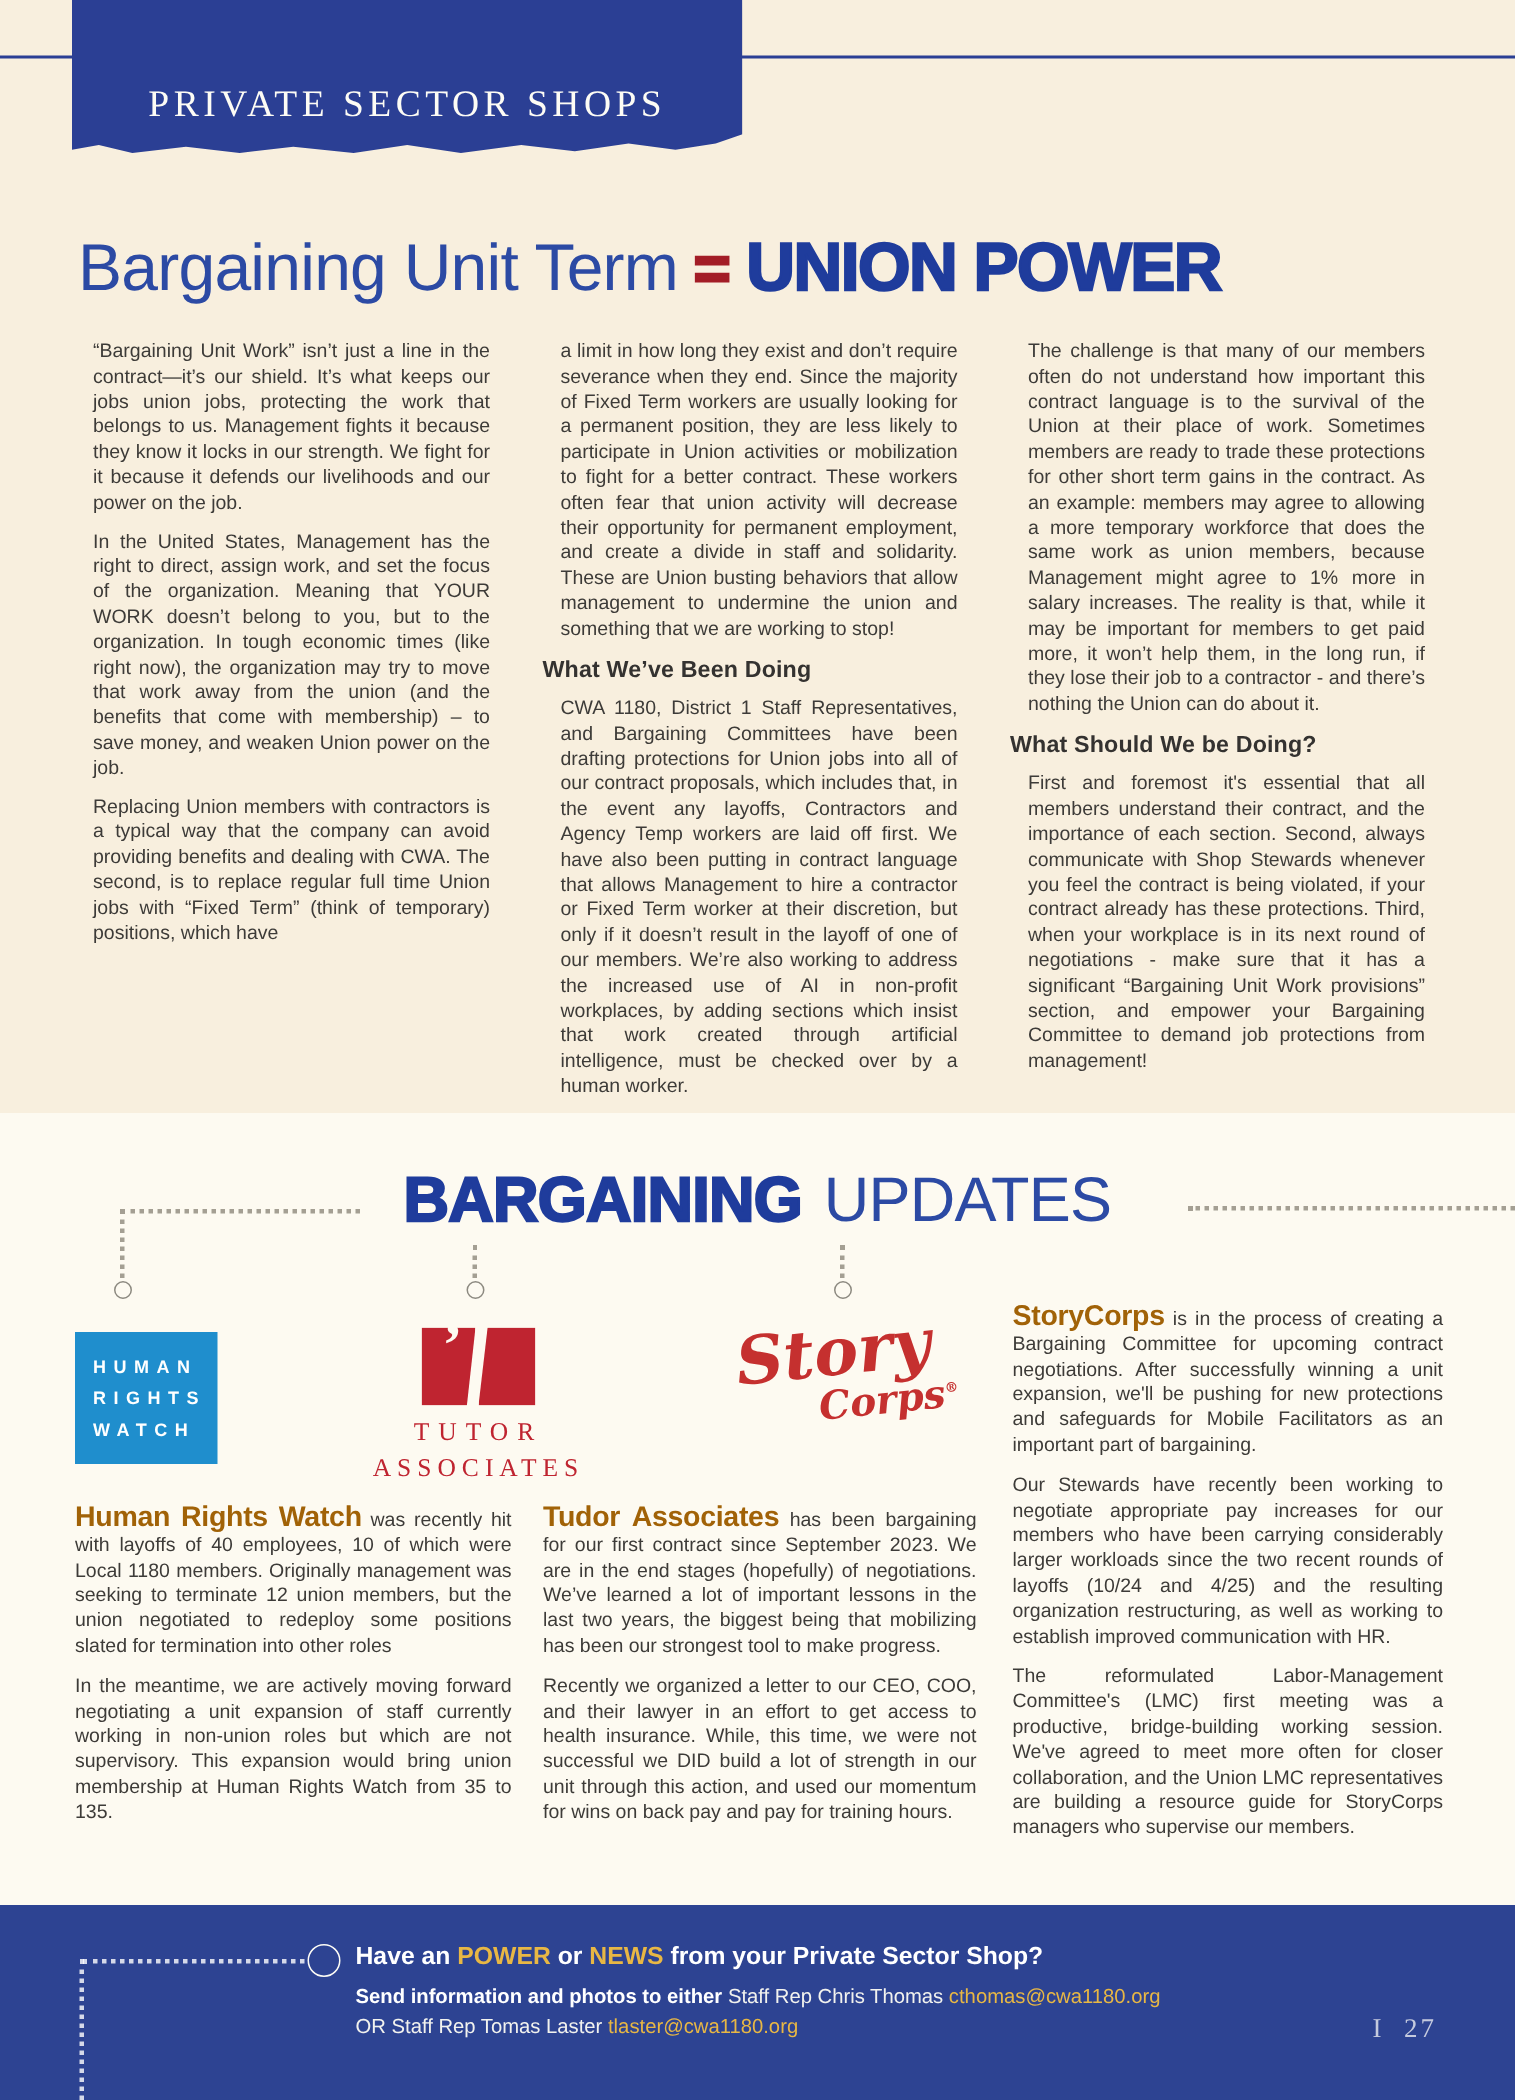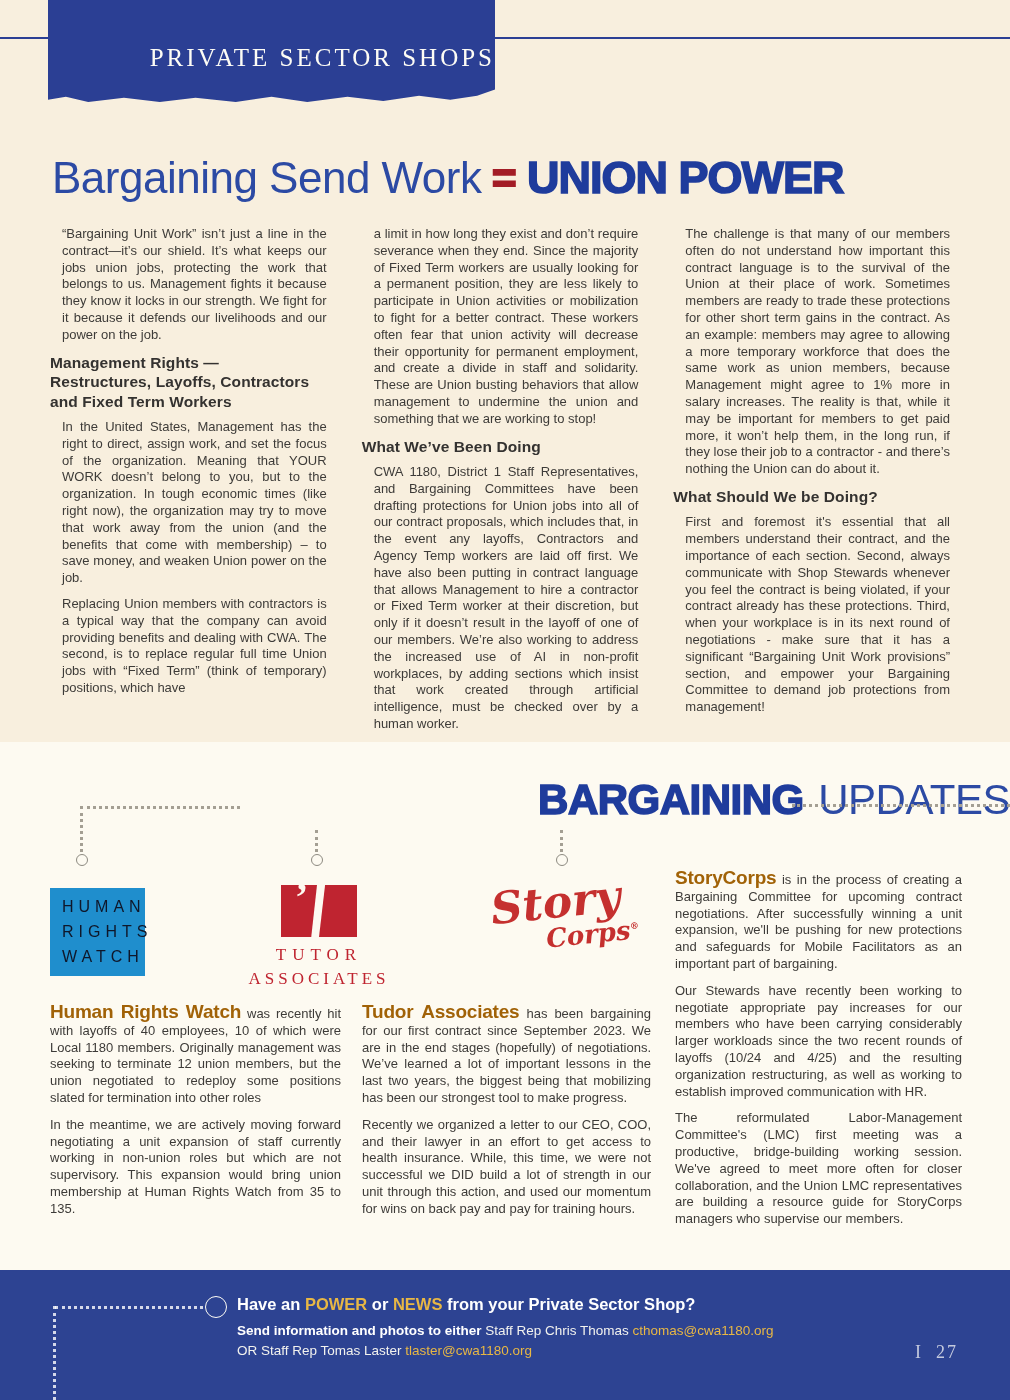--- a/index.html
+++ b/index.html
@@ -6,47 +6,47 @@
   body{font-family:"Liberation Sans",sans-serif;background:#e8e4da;}
   .page{position:relative;width:1010px;height:1400px;margin:0 auto;background:#f8efde;overflow:hidden;}
 
   
   .top-rule{position:absolute;top:37px;left:0;width:100%;height:2px;background:#2b3f94;}
 
   
   .banner{position:absolute;top:0;left:48px;width:447px;height:104px;background:#2b3f94;
     clip-path:polygon(0 0,100% 0,100% 86%,96% 92%,90% 96%,83% 92%,75% 97%,67% 93%,58% 98%,50% 93%,42% 98%,33% 94%,25% 98%,17% 94%,9% 98%,4% 93%,0 96%);
     filter:drop-shadow(0 5px 4px rgba(90,80,60,.45));}
-  .banner-title{position:absolute;top:44px;width:100%;text-align:right;color:#fdfcf5;
+  .banner-title{position:absolute;top:56px;width:100%;text-align:center;color:#fdfcf5;
     font-family:"Liberation Serif",serif;font-size:25px;letter-spacing:3px;font-weight:400;}
 
   
   .headline{position:absolute;top:152px;left:52px;width:920px;white-space:nowrap;}
   .headline .light{color:#2c4aa4;font-size:44px;font-weight:400;letter-spacing:-.5px;}
   .headline .equals{color:#a31d26;font-size:42px;font-weight:700;-webkit-text-stroke:2px #a31d26;margin:0 6px;}
   .headline .heavy{color:#1f3c9c;font-size:45px;font-weight:700;-webkit-text-stroke:1.6px #1f3c9c;letter-spacing:-1px;}
 
   
   .article{position:absolute;top:226px;left:50px;width:912px;display:grid;grid-template-columns:1fr 1fr 1fr;column-gap:23px;}
   .col p{margin:0 12px 9px;font-size:13px;line-height:16.8px;text-align:justify;color:#3d3b38;}
   .col h3{margin:5px 0 8px;font-size:15.5px;line-height:19.5px;color:#343230;font-weight:700;white-space:pre-line;letter-spacing:.1px;}
 
   
   .updates{position:absolute;top:742px;left:0;width:1010px;height:528px;background:#fdfaf1;}
-  .updates-title{position:absolute;top:34px;width:100%;text-align:right;white-space:nowrap;}
+  .updates-title{position:absolute;top:34px;width:100%;text-align:center;white-space:nowrap;}
   .updates-title .heavy{color:#1f3c9c;font-size:42px;font-weight:700;-webkit-text-stroke:1.6px #1f3c9c;letter-spacing:-.5px;}
   .updates-title .light{color:#2c4aa4;font-size:42px;font-weight:400;margin-left:10px;letter-spacing:-.5px;}
 
   .dot-h{position:absolute;height:0;border-top:3px dotted #a49f93;}
   .dot-v{position:absolute;width:0;border-left:3px dotted #a49f93;}
   .ring{position:absolute;width:10px;height:10px;border:1.6px solid #8d8a81;border-radius:50%;background:transparent;}
 
   
   .hrw-logo{position:absolute;top:146px;left:50px;width:95px;height:88px;background:#1f8ecd;display:flex;flex-direction:column;justify-content:center;gap:7px;padding-left:12px;box-sizing:border-box;}
-  .hrw-logo span{color:#0f172a;font-size:16px;font-weight:400;letter-spacing:5px;}
+  .hrw-logo span{color:#ffffff;font-size:12px;font-weight:700;letter-spacing:5px;}
   .tutor-logo{position:absolute;top:143px;left:245px;width:148px;text-align:center;}
   .tutor-mark{position:relative;width:76px;height:52px;margin:0 auto 8px;}
   .tutor-mark .blk-l{position:absolute;left:0;top:0;width:36px;height:52px;background:#bf2430;clip-path:polygon(0 0,100% 0,84% 100%,0 100%);}
   .tutor-mark .blk-r{position:absolute;right:0;top:0;width:38px;height:52px;background:#bf2430;clip-path:polygon(16% 0,100% 0,100% 100%,0 100%);}
   .tutor-mark .comma{position:absolute;left:14px;top:-8px;color:#fdfaf1;font-family:"Liberation Serif",serif;font-size:40px;font-weight:700;line-height:1;}
   .tutor-logo .t1{display:block;color:#bf2430;font-family:"Liberation Serif",serif;font-size:17px;letter-spacing:6px;margin-bottom:4px;}
   .tutor-logo .t2{display:block;color:#bf2430;font-family:"Liberation Serif",serif;font-size:17px;letter-spacing:4px;}
   .story-logo{position:absolute;top:140px;left:492px;width:140px;transform:rotate(-6deg);color:#c5302f;font-family:"DejaVu Serif",serif;font-style:italic;}
   .story-logo .s1{display:block;font-size:44px;font-weight:700;line-height:.9;}
   .story-logo .s2{display:block;font-size:26px;font-weight:700;margin-left:52px;}
@@ -77,31 +77,28 @@
 
 <div class="page">
 
   <div class="top-rule"></div>
 
   <div class="banner">
     <div class="banner-title">PRIVATE SECTOR SHOPS</div>
   </div>
 
   <div class="headline">
-    <span class="light">Bargaining Send Work</span>
+    <span class="light">Bargaining Unit Term</span>
     <span class="equals">=</span>
     <span class="heavy">UNION POWER</span>
   </div>
 
   <div class="article">
     <div class="col">
       <p>“Bargaining Unit Work” isn’t just a line in the contract—it’s our shield. It’s what keeps our jobs union jobs, protecting the work that belongs to us. Management fights it because they know it locks in our strength. We fight for it because it defends our livelihoods and our power on the job.</p>
-      <h3>Management Rights —
-Restructures, Layoffs, Contractors
-and Fixed Term Workers</h3>
       <p>In the United States, Management has the right to direct, assign work, and set the focus of the organization. Meaning that YOUR WORK doesn’t belong to you, but to the organization. In tough economic times (like right now), the organization may try to move that work away from the union (and the benefits that come with membership) – to save money, and weaken Union power on the job.</p>
       <p>Replacing Union members with contractors is a typical way that the company can avoid providing benefits and dealing with CWA. The second, is to replace regular full time Union jobs with “Fixed Term” (think of temporary) positions, which have</p>
     </div>
     <div class="col">
       <p>a limit in how long they exist and don’t require severance when they end. Since the majority of Fixed Term workers are usually looking for a permanent position, they are less likely to participate in Union activities or mobilization to fight for a better contract. These workers often fear that union activity will decrease their opportunity for permanent employment, and create a divide in staff and solidarity. These are Union busting behaviors that allow management to undermine the union and something that we are working to stop!</p>
       <h3>What We’ve Been Doing</h3>
       <p>CWA 1180, District 1 Staff Representatives, and Bargaining Committees have been drafting protections for Union jobs into all of our contract proposals, which includes that, in the event any layoffs, Contractors and Agency Temp workers are laid off first. We have also been putting in contract language that allows Management to hire a contractor or Fixed Term worker at their discretion, but only if it doesn’t result in the layoff of one of our members. We’re also working to address the increased use of AI in non-profit workplaces, by adding sections which insist that work created through artificial intelligence, must be checked over by a human worker.</p>
     </div>
     <div class="col">
       <p>The challenge is that many of our members often do not understand how important this contract language is to the survival of the Union at their place of work. Sometimes members are ready to trade these protections for other short term gains in the contract. As an example: members may agree to allowing a more temporary workforce that does the same work as union members, because Management might agree to 1% more in salary increases. The reality is that, while it may be important for members to get paid more, it won’t help them, in the long run, if they lose their job to a contractor - and there’s nothing the Union can do about it.</p>

